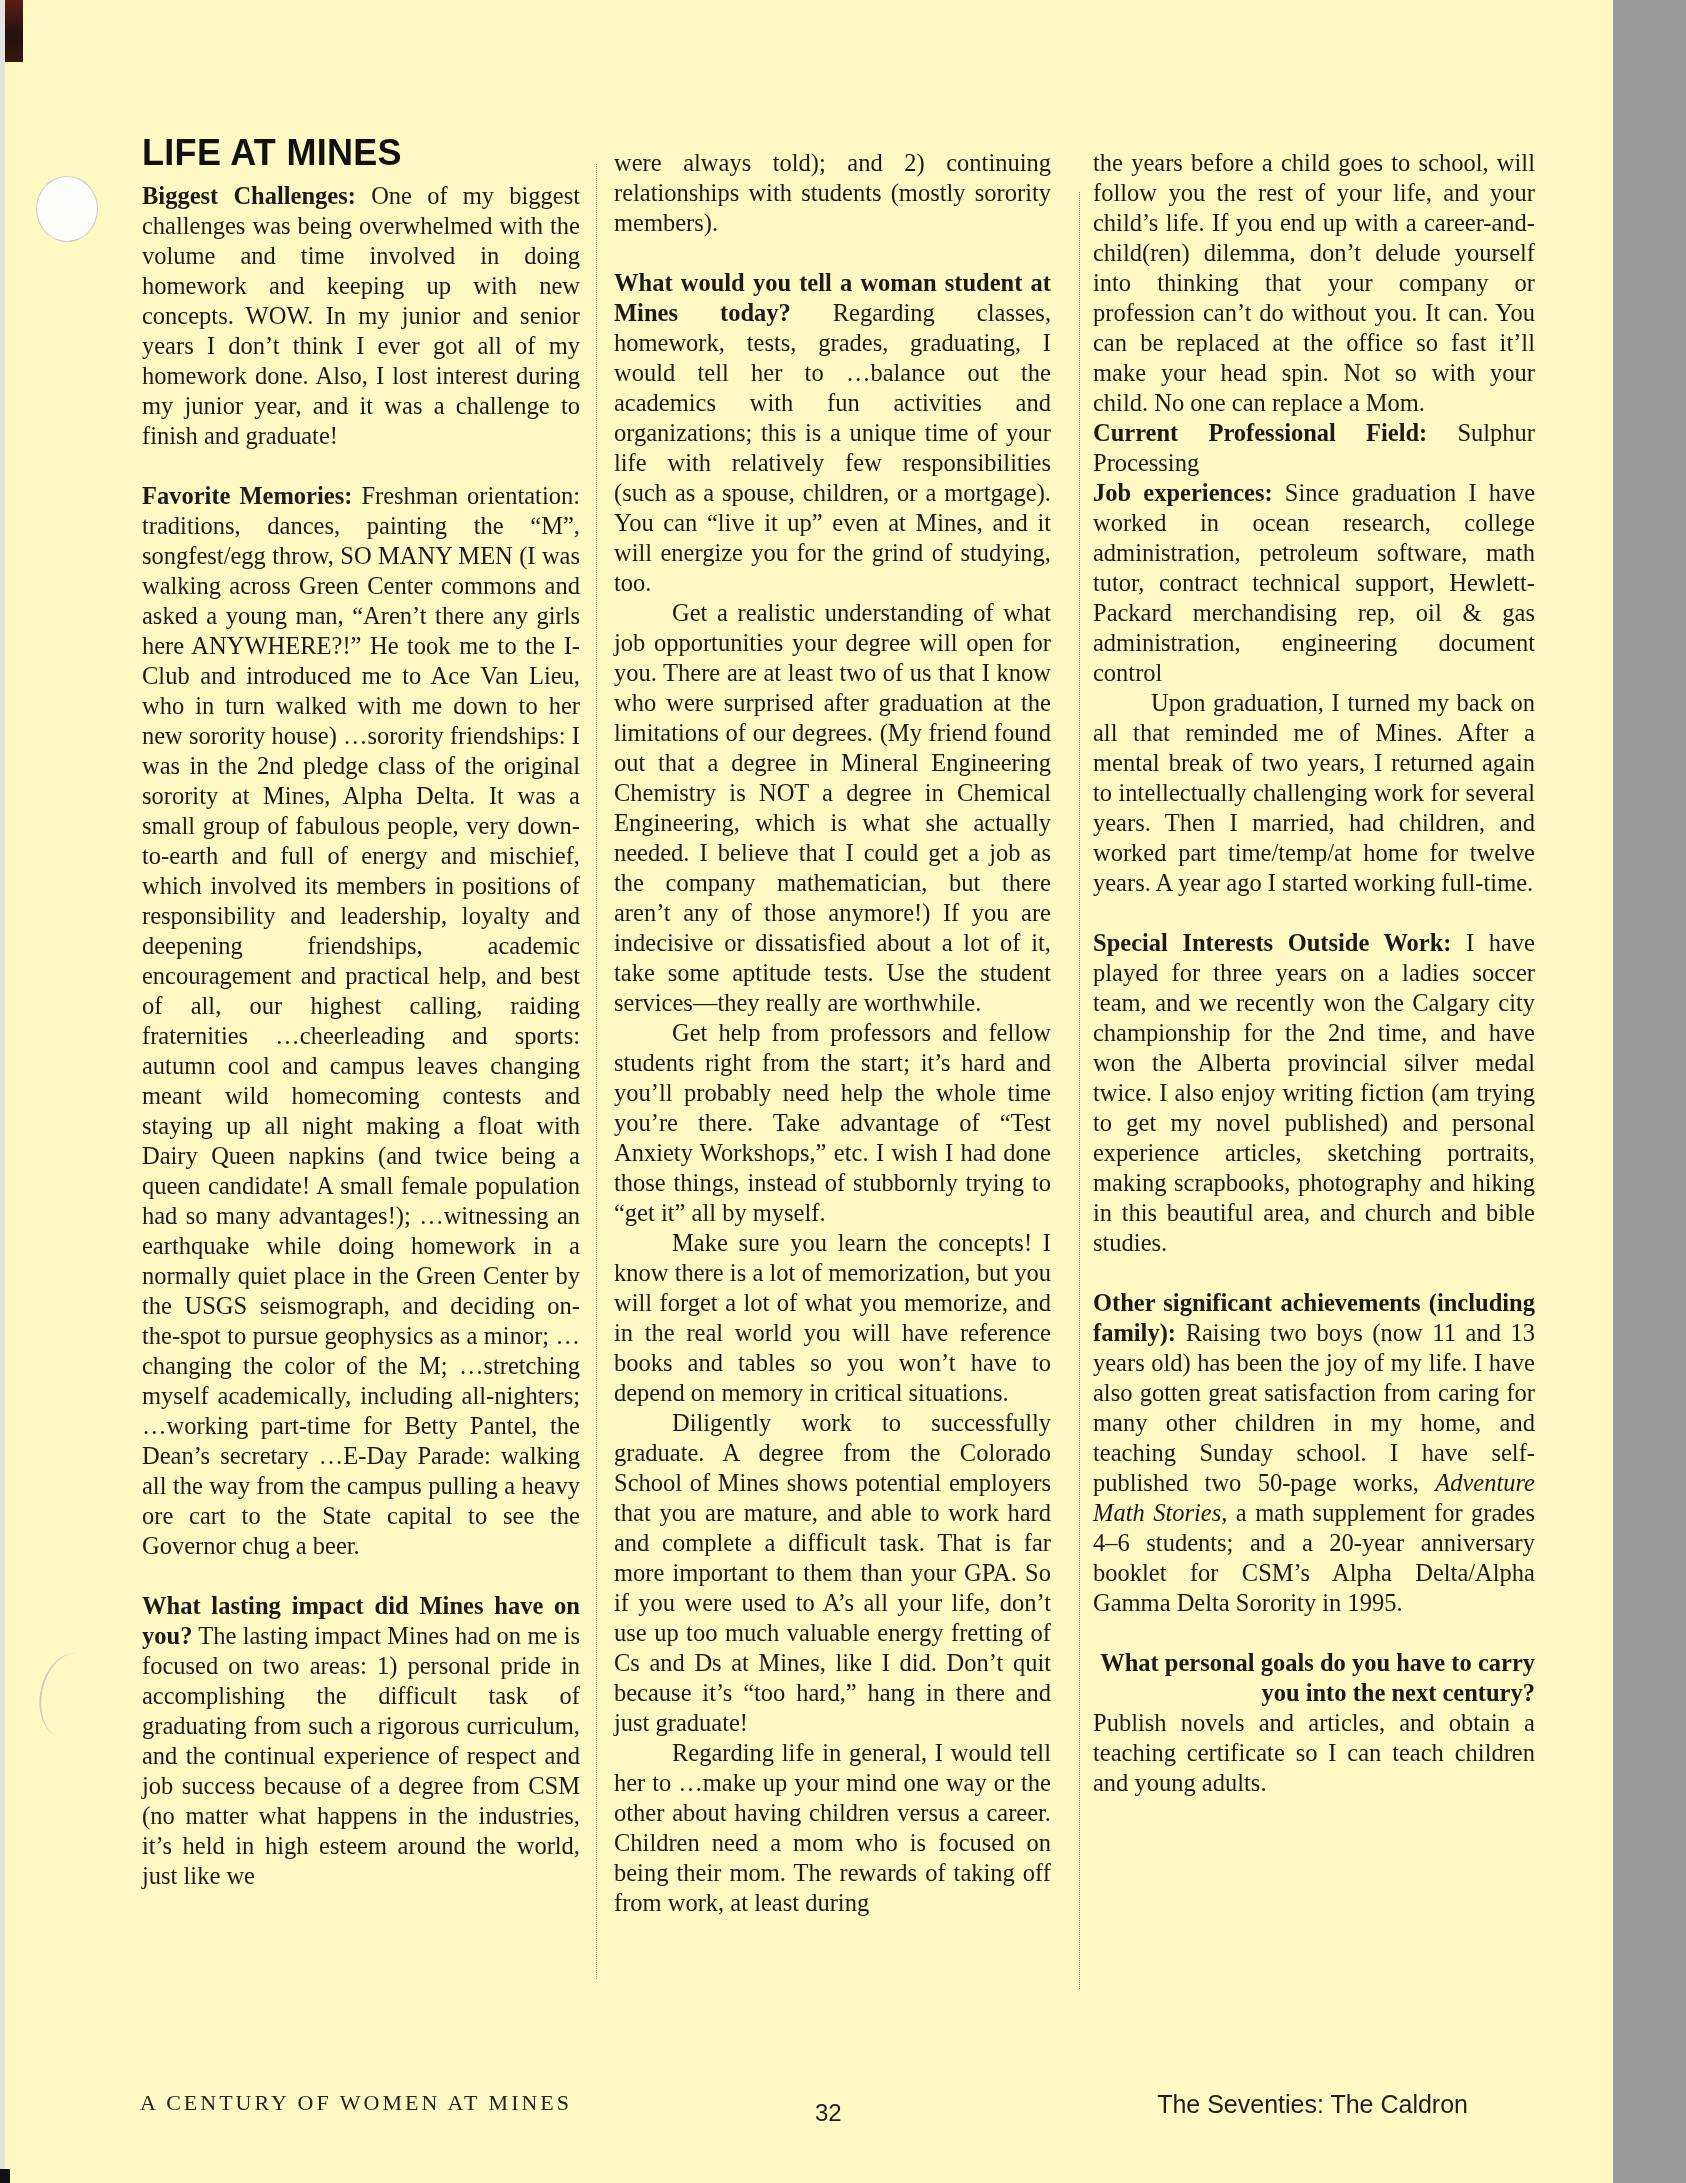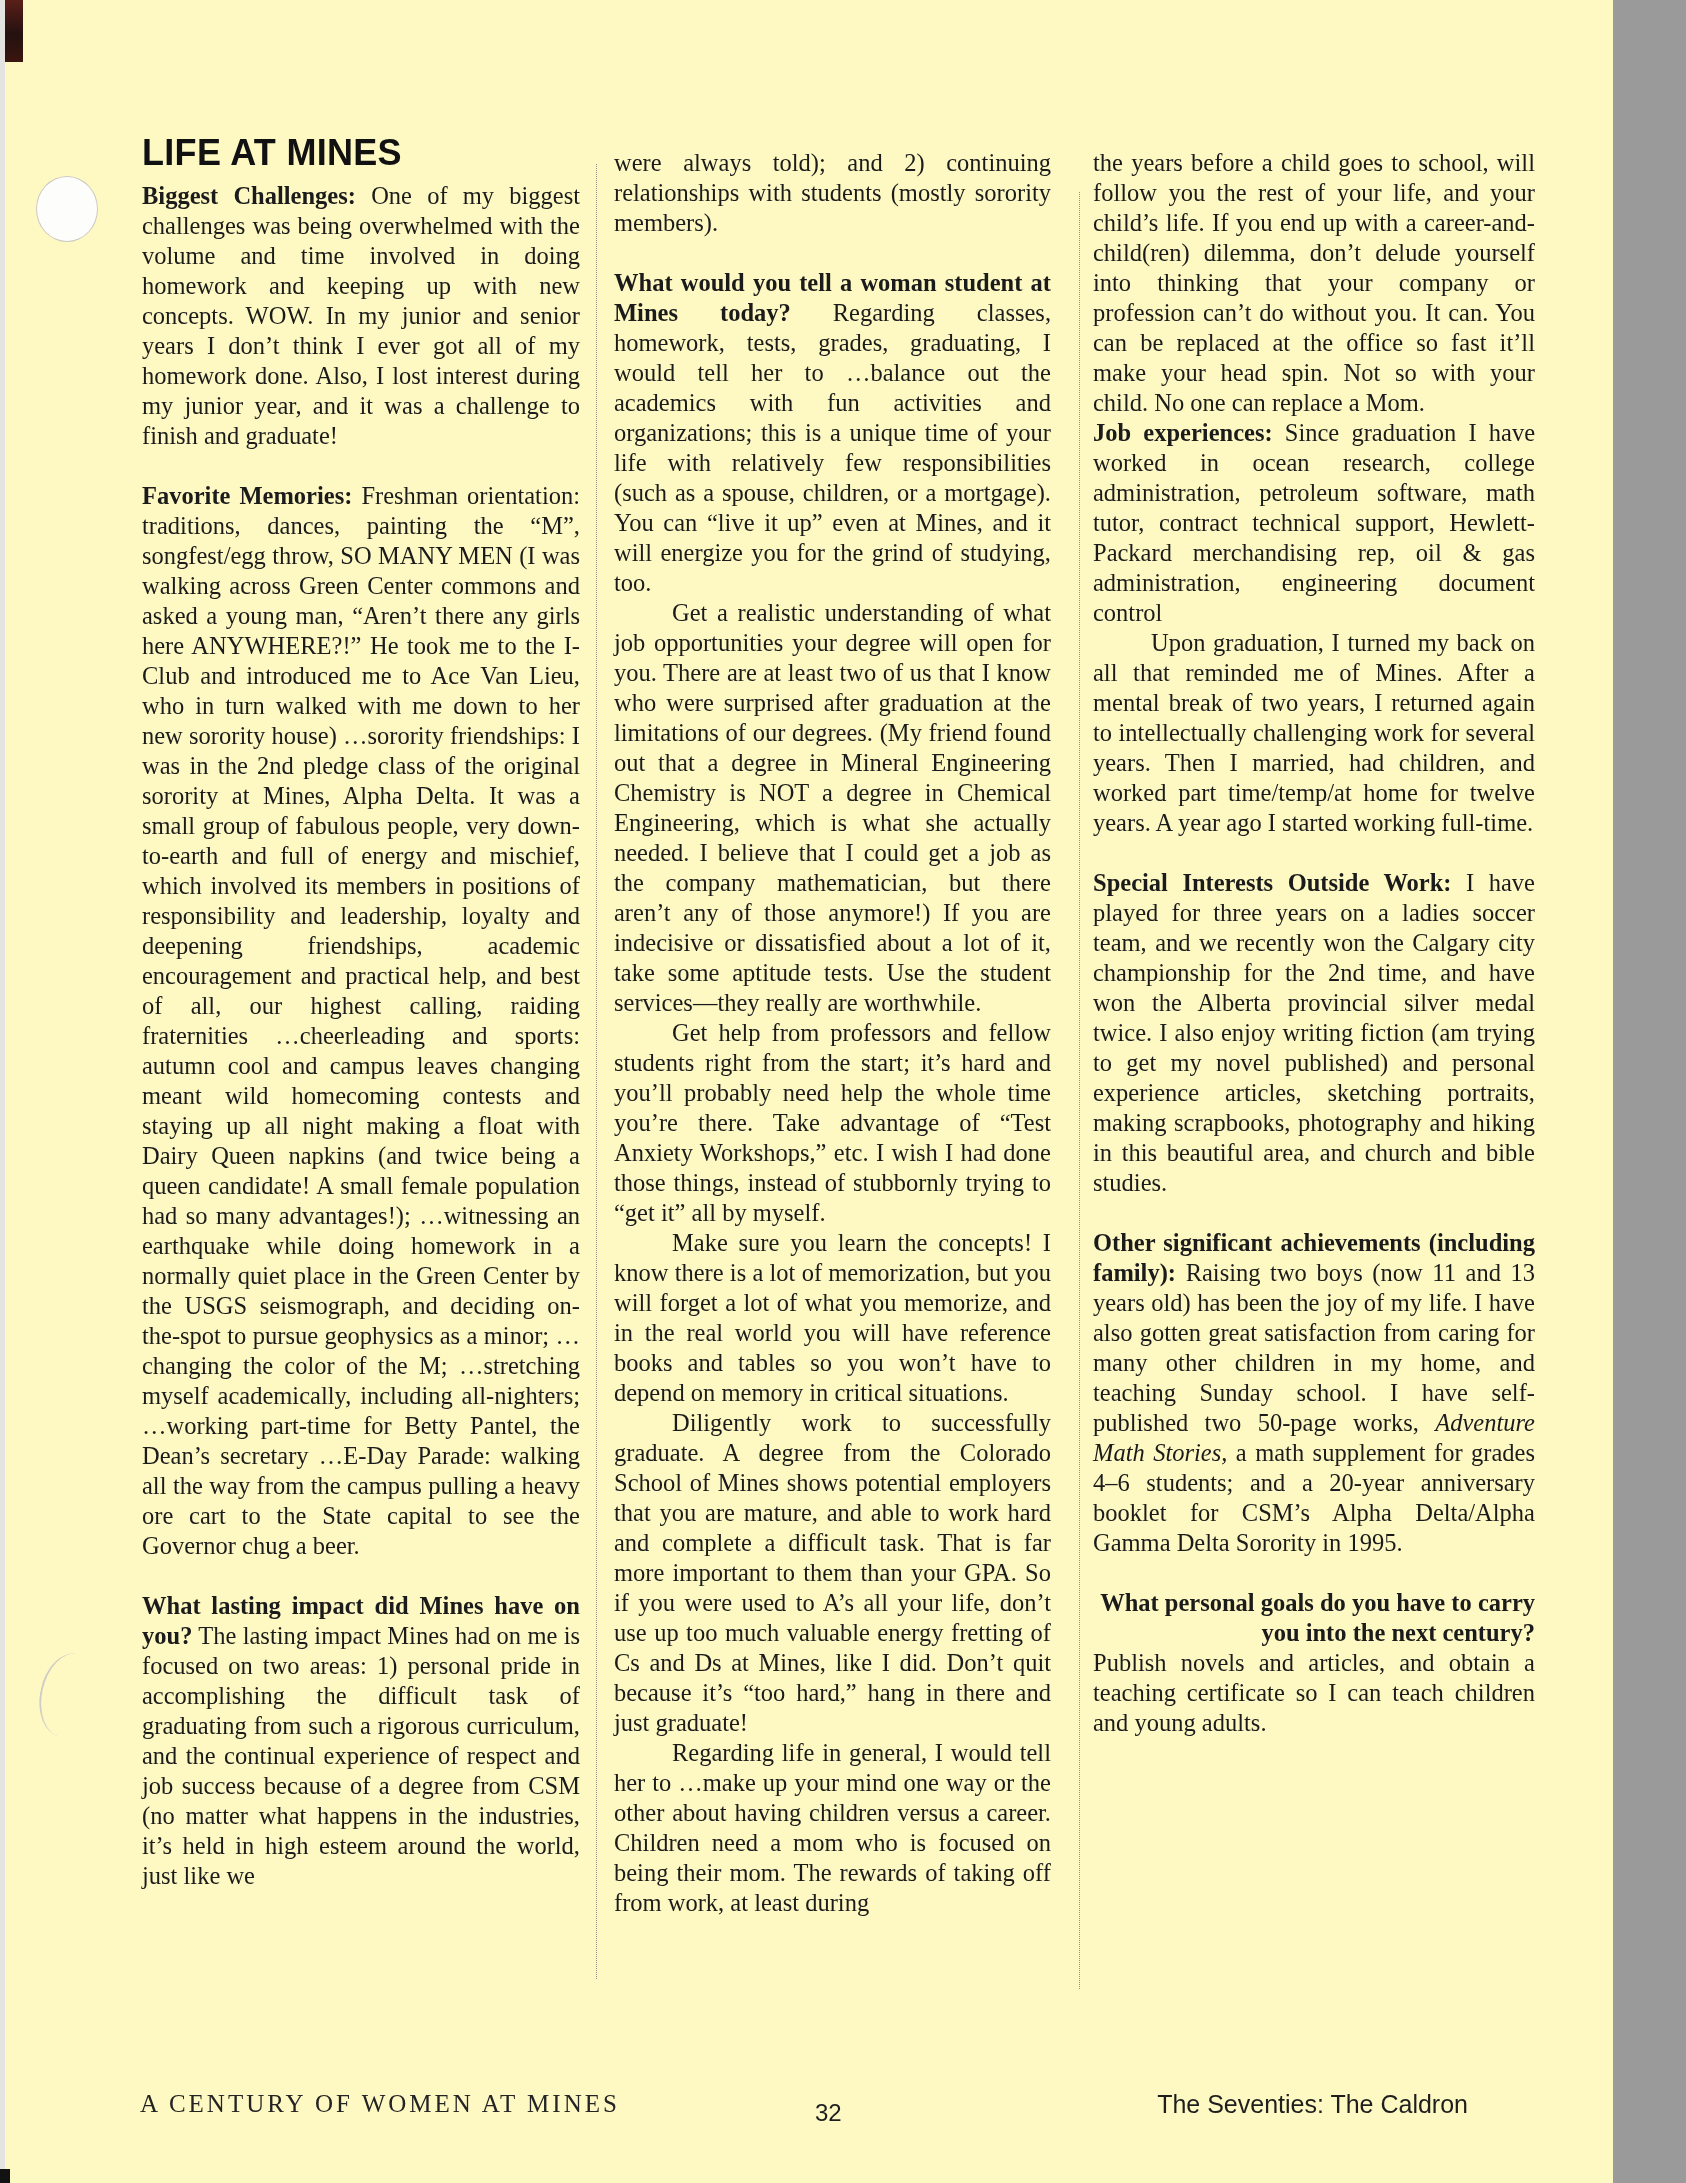--- a/index.html
+++ b/index.html
@@ -39,21 +39,21 @@
   .headline-mid { margin-top:28px; margin-bottom:9.3px; }
   .para { margin:0; }
   .gap { margin-top:30px; }
   .indent { text-indent:58px; }
   .lead { font-weight:bold; }
   .lead-block { font-weight:bold; display:block; text-align:right; }
   .ital { font-style:italic; }
 
   .footer-left {
     position:absolute; left:140px; top:2090px;
-    font-family:"Liberation Serif", serif; font-size:25px;
+    font-family:"Liberation Serif", serif; font-size:22px;
     letter-spacing:3px; color:#242424; white-space:nowrap;
   }
   .footer-page {
     position:absolute; left:815px; top:2091px;
     font-family:"Liberation Sans", sans-serif; font-size:24px; color:#1e1e1e;margin-top:8px;
   }
   .footer-right {
     position:absolute; right:145px; top:2090px;
     font-family:"Liberation Sans", sans-serif; font-size:25px; color:#1e1e1e; white-space:nowrap;margin-left:44px;
   }
@@ -95,20 +95,21 @@
 
     <p class="para indent"><span>Diligently work to successfully graduate. A degree from the Colorado School of Mines shows potential employers that you are mature, and able to work hard and complete a difficult task. That is far more important to them than your GPA. So if you were used to A’s all your life, don’t use up too much valuable energy fretting of Cs and Ds at Mines, like I did. Don’t quit because it’s “too hard,” hang in there and just graduate!</span></p>
 
     <p class="para indent"><span>Regarding life in general, I would tell her to …make up your mind one way or the other about having children versus a career. Children need a mom who is focused on being their mom. The rewards of taking off from work, at least during</span></p>
   </div>
 
   <div class="col col-3">
     <p class="para"><span>the years before a child goes to school, will follow you the rest of your life, and your child’s life. If you end up with a career-and-child(ren) dilemma, don’t delude yourself into thinking that your company or profession can’t do without you. It can. You can be replaced at the office so fast it’ll make your head spin. Not so with your child. No one can replace a Mom.</span></p>
 
 
+    <p class="para"><span class="lead">Current Professional Field:</span> <span>Sulphur Processing</span></p>
 
     <p class="para"><span class="lead">Job experiences:</span> <span>Since graduation I have worked in ocean research, college administration, petroleum software, math tutor, contract technical support, Hewlett-Packard merchandising rep, oil &amp; gas administration, engineering document control</span></p>
 
     <p class="para indent"><span>Upon graduation, I turned my back on all that reminded me of Mines. After a mental break of two years, I returned again to intellectually challenging work for several years. Then I married, had children, and worked part time/temp/at home for twelve years. A year ago I started working full-time.</span></p>
 
     <p class="para gap"><span class="lead">Special Interests Outside Work:</span> <span>I have played for three years on a ladies soccer team, and we recently won the Calgary city championship for the 2nd time, and have won the Alberta provincial silver medal twice. I also enjoy writing fiction (am trying to get my novel published) and personal experience articles, sketching portraits, making scrapbooks, photography and hiking in this beautiful area, and church and bible studies.</span></p>
 
     <p class="para gap"><span class="lead">Other significant achievements (including family):</span> <span>Raising two boys (now 11 and 13 years old) has been the joy of my life. I have also gotten great satisfaction from caring for many other children in my home, and teaching Sunday school. I have self-published two 50-page works, </span><span class="ital">Adventure Math Stories,</span><span> a math supplement for grades 4–6 students; and a 20-year anniversary booklet for CSM’s Alpha Delta/Alpha Gamma Delta Sorority in 1995.</span></p>
 
     <p class="para gap"><span class="lead-block">What personal goals do you have to carry you into the next century?</span><span>Publish novels and articles, and obtain a teaching certificate so I can teach children and young adults.</span></p>

